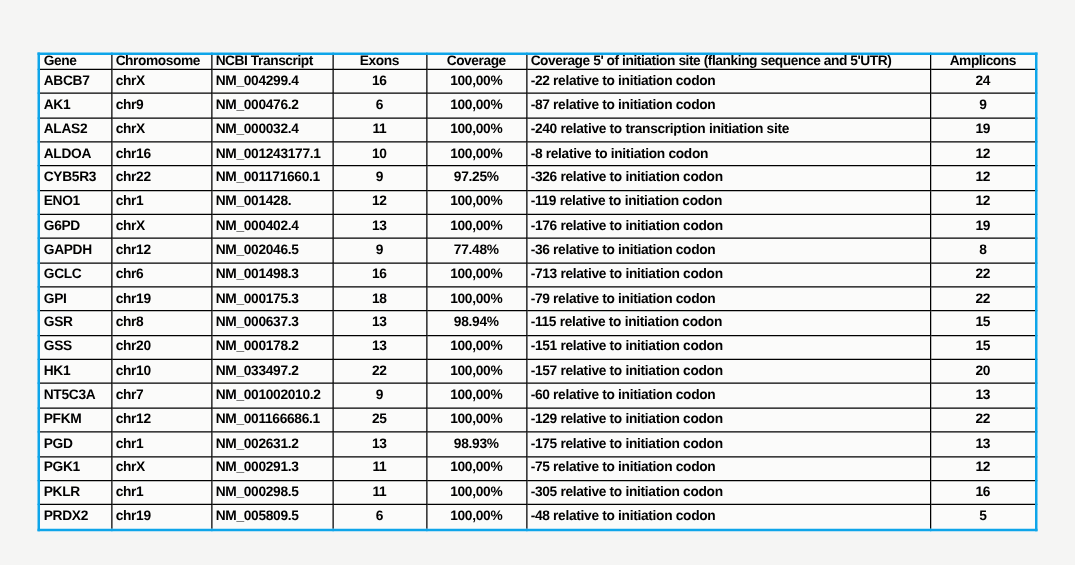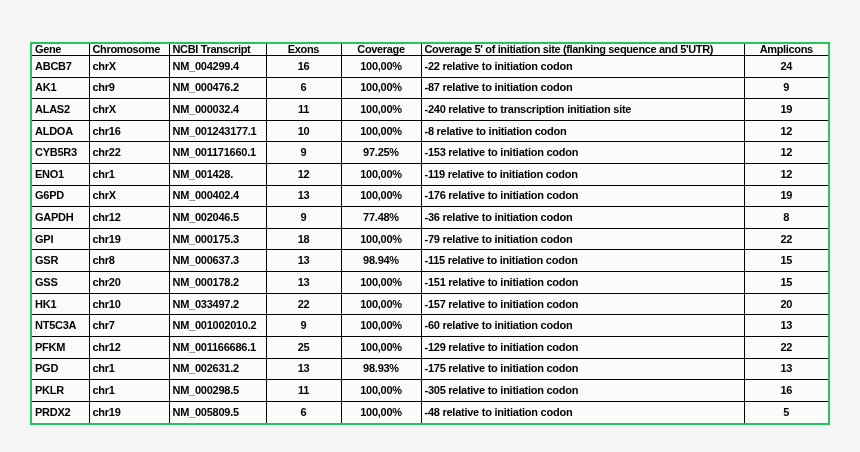--- a/index.html
+++ b/index.html
@@ -16,21 +16,21 @@
     position: absolute;
     left: 30px;
     top: 42px;
   }
   table.gene-table {
     border-collapse: collapse;
     table-layout: fixed;
     width: 798px;
     height: 383px;
     background: #fbfbfa;
-    border: 2px solid #22c55e;
+    border: 2px solid #0ea5e9;
   }
   .gene-table th,
   .gene-table td {
     border: 1px solid #000;
     font-weight: bold;
     font-size: 11px;
     line-height: 1;
     color: #000;
     padding: 0 3px;
     letter-spacing: -0.25px;
@@ -119,21 +119,21 @@
           <td>100,00%</td>
           <td>-8 relative to initiation codon</td>
           <td>12</td>
         </tr>
         <tr>
           <td>CYB5R3</td>
           <td>chr22</td>
           <td>NM_001171660.1</td>
           <td>9</td>
           <td>97.25%</td>
-          <td>-153 relative to initiation codon</td>
+          <td>-326 relative to initiation codon</td>
           <td>12</td>
         </tr>
         <tr>
           <td>ENO1</td>
           <td>chr1</td>
           <td>NM_001428.</td>
           <td>12</td>
           <td>100,00%</td>
           <td>-119 relative to initiation codon</td>
           <td>12</td>
@@ -148,20 +148,29 @@
           <td>19</td>
         </tr>
         <tr>
           <td>GAPDH</td>
           <td>chr12</td>
           <td>NM_002046.5</td>
           <td>9</td>
           <td>77.48%</td>
           <td>-36 relative to initiation codon</td>
           <td>8</td>
+        </tr>
+        <tr>
+          <td>GCLC</td>
+          <td>chr6</td>
+          <td>NM_001498.3</td>
+          <td>16</td>
+          <td>100,00%</td>
+          <td>-713 relative to initiation codon</td>
+          <td>22</td>
         </tr>
         <tr>
           <td>GPI</td>
           <td>chr19</td>
           <td>NM_000175.3</td>
           <td>18</td>
           <td>100,00%</td>
           <td>-79 relative to initiation codon</td>
           <td>22</td>
         </tr>
@@ -211,20 +220,29 @@
           <td>22</td>
         </tr>
         <tr>
           <td>PGD</td>
           <td>chr1</td>
           <td>NM_002631.2</td>
           <td>13</td>
           <td>98.93%</td>
           <td>-175 relative to initiation codon</td>
           <td>13</td>
+        </tr>
+        <tr>
+          <td>PGK1</td>
+          <td>chrX</td>
+          <td>NM_000291.3</td>
+          <td>11</td>
+          <td>100,00%</td>
+          <td>-75 relative to initiation codon</td>
+          <td>12</td>
         </tr>
         <tr>
           <td>PKLR</td>
           <td>chr1</td>
           <td>NM_000298.5</td>
           <td>11</td>
           <td>100,00%</td>
           <td>-305 relative to initiation codon</td>
           <td>16</td>
         </tr>

